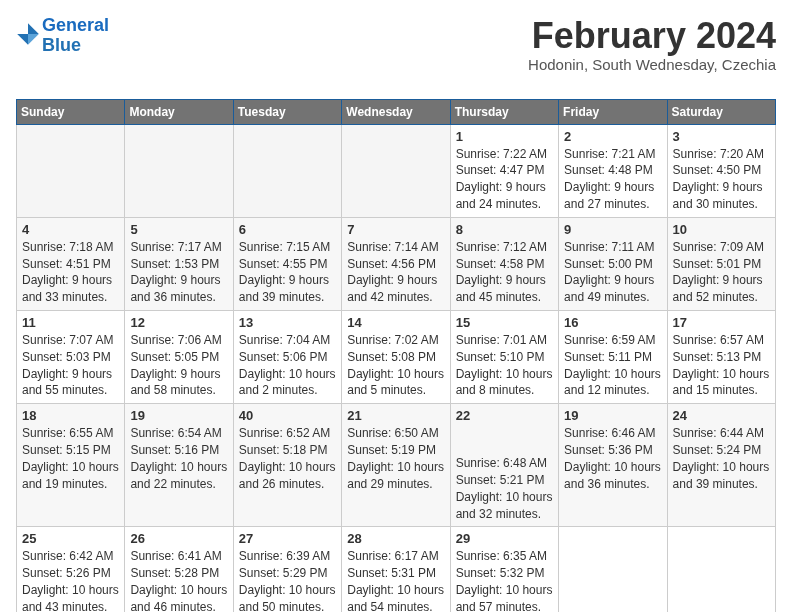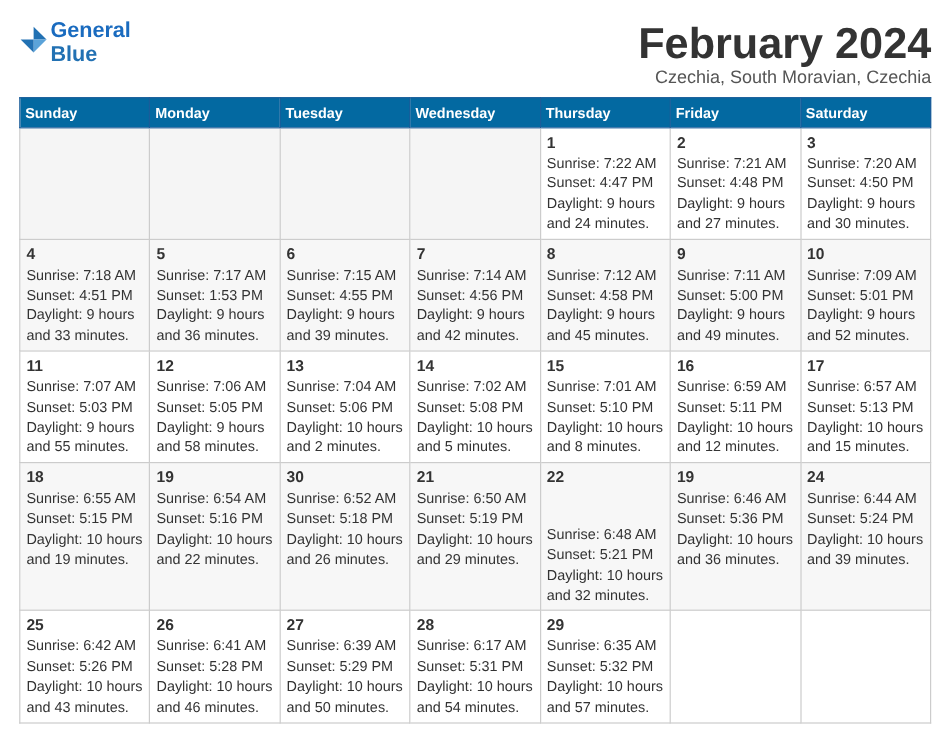--- a/index.html
+++ b/index.html
@@ -7,21 +7,21 @@
       font-family: Arial, sans-serif;
       background: #fff;
       width: 792px;
       min-height: 612px;
       padding: 16px;
     }
     .header {
       display: flex;
       align-items: flex-start;
       justify-content: space-between;
-      margin-bottom: 8px;
+      margin-bottom: 26px;
     }
     .logo {
       display: flex;
       align-items: center;
       gap: 2px;
     }
     .logo-text {
       font-size: 18px;
       font-weight: bold;
       color: #333;
@@ -46,21 +46,21 @@
     .subtitle {
       font-size: 15px;
       color: #555;
     }
     .calendar {
       width: 100%;
       border-collapse: collapse;
       font-size: 11px;
     }
     .calendar th {
-      background: #0369a1;
+      background: #737373;
       color: #fff;
       padding: 5px 4px;
       text-align: left;
       font-size: 12px;
       font-weight: bold;
       border: 1px solid #1a5c9a;
     }
     .calendar td {
       border: 1px solid #ccc;
       vertical-align: top;
@@ -107,21 +107,21 @@
         <polygon points="2,20 20,20 20,38" fill="#2271b3"></polygon>
       </svg>
     </div>
     <div class="logo-text">
       <div><span>General</span></div>
       <div><span style="color:#2271b3">Blue</span></div>
     </div>
   </div>
   <div class="title-block">
     <div class="month-title">February 2024</div>
-    <div class="subtitle">Czechia, South Moravian, Czechia</div>
+    <div class="subtitle">Hodonin, South Wednesday, Czechia</div>
   </div>
 </div>
 
 <table class="calendar">
   <thead>
     <tr>
     <th>Sunday</th>
         <th>Monday</th>
         <th>Tuesday</th>
         <th>Wednesday</th>
@@ -269,21 +269,21 @@
 and 19 minutes.</div>
         </td>
         <td>
           <div class="day-num">19</div>
           <div class="day-info" style="white-space: pre-line;">Sunrise: 6:54 AM
 Sunset: 5:16 PM
 Daylight: 10 hours
 and 22 minutes.</div>
         </td>
         <td>
-          <div class="day-num">30</div>
+          <div class="day-num">40</div>
           <div class="day-info" style="white-space: pre-line;">Sunrise: 6:52 AM
 Sunset: 5:18 PM
 Daylight: 10 hours
 and 26 minutes.</div>
         </td>
         <td>
           <div class="day-num">21</div>
           <div class="day-info" style="white-space: pre-line;">Sunrise: 6:50 AM
 Sunset: 5:19 PM
 Daylight: 10 hours

